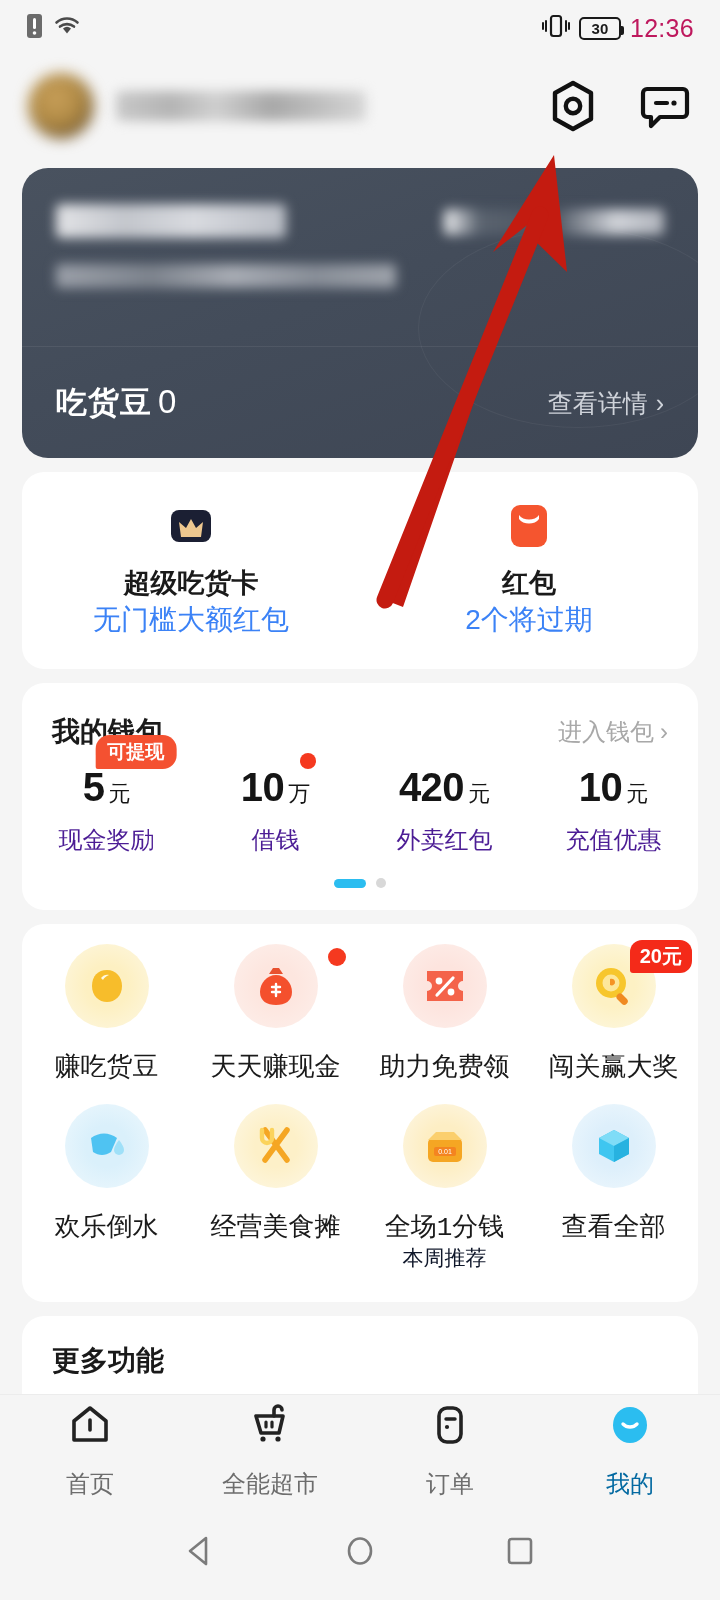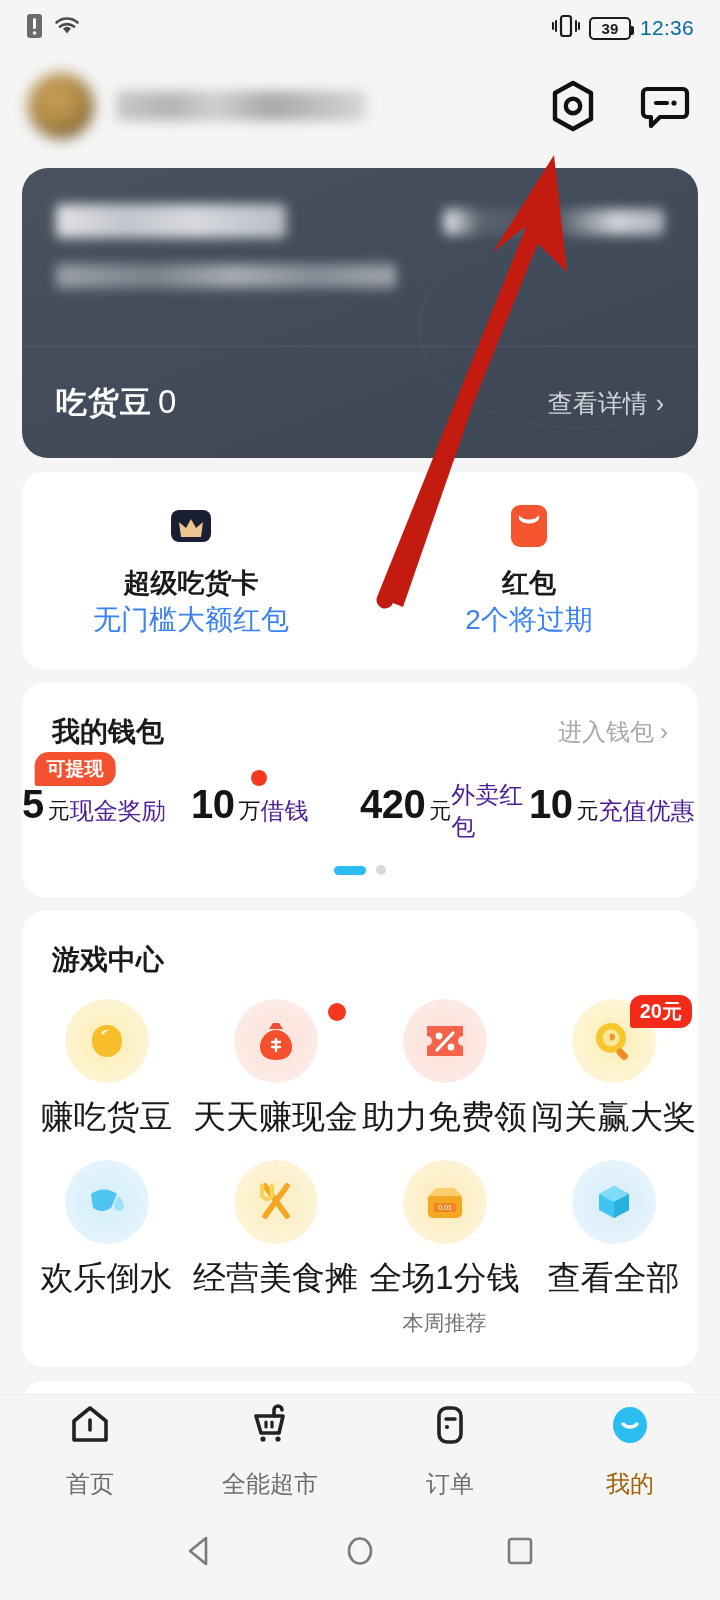--- a/index.html
+++ b/index.html
@@ -13,21 +13,21 @@
   .phone { width:720px; height:1600px; position:relative; background:#f5f5f5; }
 
   
   .statusbar {
     height:56px; display:flex; align-items:center;
     padding:0 26px; justify-content:space-between;
     background:#f5f5f5;
   }
   .sb-left { display:flex; align-items:center; gap:9px; }
   .sb-right { display:flex; align-items:center; gap:9px; }
-  .sb-time { font-size:21px; color:#0369a1; letter-spacing:.3px; }
+  .sb-time { font-size:25px; color:#be185d; letter-spacing:.3px; }
   .battery {
     border:2.5px solid #1a1a1a; border-radius:5px;
     width:42px; height:23px; display:flex; align-items:center;
     justify-content:center; position:relative;
   }
   .battery:after {
     content:""; position:absolute; right:-5px; top:7px;
     width:3px; height:9px; background:#1a1a1a; border-radius:0 2px 2px 0;
   }
   .battery span { font-size:15px; font-weight:bold; color:#1a1a1a; line-height:1; }
@@ -98,21 +98,21 @@
 
   
   .quick { display:flex; padding:26px 0 30px; }
   .quick-item { flex:1; display:flex; flex-direction:column; align-items:center; gap:0; }
   .qi-icon { height:56px; display:flex; align-items:center; justify-content:center; }
   .qi-name { font-size:27px; font-weight:bold; color:#1a1a1a; margin-top:11px; }
   .qi-desc { font-size:28px; color:#3b82f6; }
 
   
   .wallet-row { display:flex; padding:14px 0 0; }
-  .w-item { flex:1; display:flex; flex-direction:row; align-items:center; position:relative; }
+  .w-item { flex:1; display:flex; flex-direction:column; align-items:center; position:relative;text-align:right; }
   .w-amt { display:flex; align-items:baseline; position:relative; }
   .w-num { font-size:40px; font-weight:bold; color:#151515; letter-spacing:-.5px; }
   .w-unit { font-size:22px; color:#151515; margin-left:4px; font-weight:500; }
   .w-label { font-size:24px; color:#4c1d95; margin-top:14px; }
   .badge-pill {
     position:absolute; top:-30px; left:50%; transform:translateX(-14%);
     background:#f45131; color:#fff; font-size:19px; font-weight:bold;
     padding:4px 12px; border-radius:14px 14px 14px 2px; white-space:nowrap;
   }
   .dot-red {
@@ -120,43 +120,43 @@
     width:16px; height:16px; border-radius:50%; background:#f5391f;
   }
   .dots { display:flex; justify-content:center; align-items:center; gap:10px; padding:22px 0 22px; }
   .dot-on { width:32px; height:9px; border-radius:5px; background:#2bbdf0; }
   .dot-off { width:10px; height:10px; border-radius:50%; background:#d8d8d8; }
 
   
   .game-grid { display:flex; flex-wrap:wrap; padding:20px 0 10px; }
   .g-item { width:25%; display:flex; flex-direction:column; align-items:center; margin-bottom:20px; position:relative; }
   .g-ico { width:84px; height:84px; border-radius:50%; position:relative; display:flex; align-items:center; justify-content:center; }
-  .g-name { font-size:33px; color:#1a1a1a; margin-top:12px; }
-  .g-sub { font-size:21px; color:#737373; margin-top:8px; }
+  .g-name { font-size:26px; color:#1a1a1a; margin-top:21px;font-family:Liberation Mono, monospace; }
+  .g-sub { font-size:21px; color:#0f172a; margin-top:0; }
   .g-badge {
     position:absolute; top:-4px; right:6px; background:#f42a19; color:#fff;
     font-size:20px; font-weight:bold; padding:3px 10px; border-radius:12px 12px 12px 3px;
     white-space:nowrap; z-index:3;
   }
   .g-dot { position:absolute; top:4px; right:14px; width:18px; height:18px; border-radius:50%; background:#f5391f; z-index:3; }
 
   
   .card-more { margin:14px 22px 0; background:#fff; border-radius:22px 22px 0 0; height:120px; overflow:hidden; }
   .mf-row { display:flex; padding:18px 0 0; }
   .mf-item { flex:1; display:flex; justify-content:center; }
 
   
   .tabbar {
     position:absolute; left:0; right:0; bottom:94px; height:112px;
     background:#f5f5f5; display:flex; align-items:center;
     border-top:1px solid #ececec;
   }
   .tab { flex:1; display:flex; flex-direction:column; align-items:center; gap:16px; }
   .tab-label { font-size:24px; color:#6d6d6d; }
-  .tab.active .tab-label { color:#a16207; }
+  .tab.active .tab-label { color:#0369a1; }
 
   
   .androidnav {
     position:absolute; left:0; right:0; bottom:0; height:94px;
     background:#f5f5f5; display:flex; align-items:center; justify-content:space-around;
     padding:0 120px;
   }
 
   
   .arrow-overlay { position:absolute; left:0; top:0; width:720px; height:1600px; pointer-events:none; z-index:50; }
@@ -184,21 +184,21 @@
       </span>
     </div>
     <div class="sb-right">
       <span>
         <svg width="28" height="26" viewBox="0 0 28 26">
             <rect x="9" y="3" width="10" height="20" rx="2.4" stroke="#1a1a1a" stroke-width="2.2" fill="none"></rect>
             <path d="M4 8v10M1 10v6M24 8v10M27 10v6" stroke="#1a1a1a" stroke-width="2" stroke-linecap="round"></path>
           </svg>
       </span>
       <span class="battery">
-        <span>39</span>
+        <span>30</span>
       </span>
       <span class="sb-time">12:36</span>
     </div>
   </div>
 
   <div class="header">
     <div class="avatar"></div>
     <div class="uname"></div>
     <div class="hdr-icons">
       <span>
@@ -313,21 +313,20 @@
 
     </div>
 
     <div class="dots">
       <span class="dot-on"></span>
       <span class="dot-off"></span>
     </div>
   </div>
 
   <div class="card">
-    <div class="card-title">游戏中心</div>
     <div class="game-grid">
 
       <div class="g-item">
         <div class="g-ico" style="background:radial-gradient(circle,#fdf0c2 35%,#fdf7e2 100%)">
           <svg width="48" height="48" viewBox="0 0 48 48">
               <path d="M24 8c9 0 15 7 15 16 0 10-7 16-15 16S9 34 9 24 15 8 24 8z" fill="#f7bd2b"></path>
               <path d="M18 16c2-3 6-4 8-3-3 1-5 3-6 5z" fill="#fff9e0"></path>
             </svg>
         </div>
         <div class="g-name">赚吃货豆</div>

